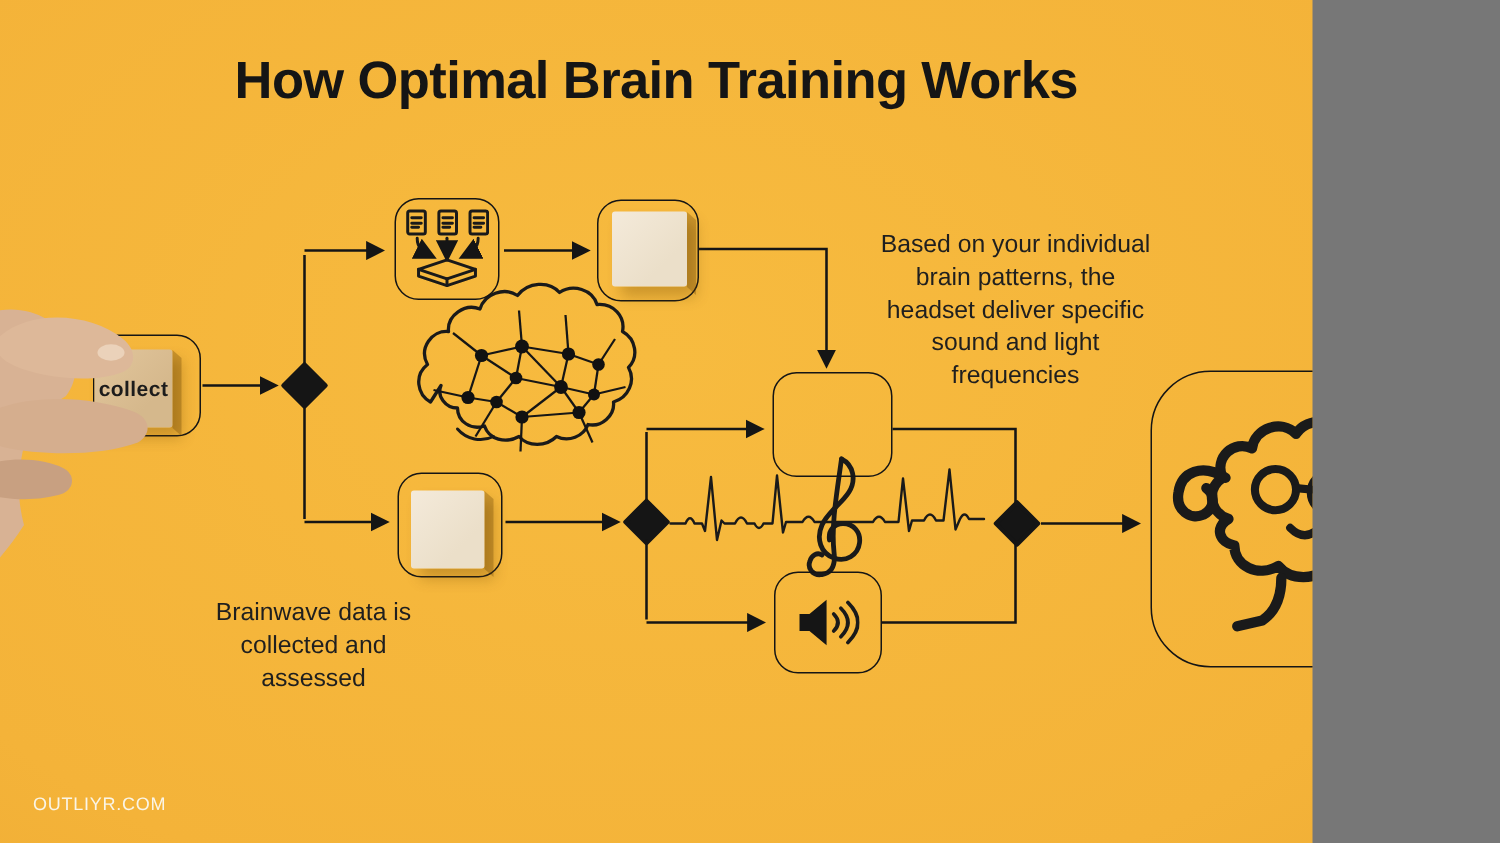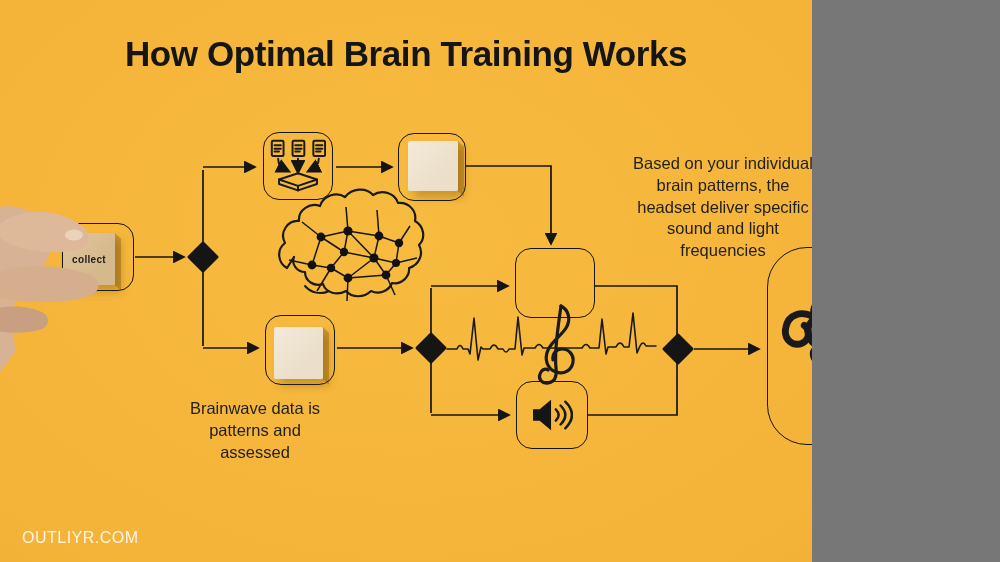--- a/index.html
+++ b/index.html
@@ -1,17 +1,17 @@
 <!DOCTYPE html>
 <html style="--bg: #F4B339; --bg-center: #F7BB3F; --bg-edge: #E8A52F; --ink: #151515; --wood: #D5B88C; --wood-light: #EBDFC9; --wood-connect: #E2CDA4; --skin: #D8B294; --watermark: #FBFBF6;"><head>
 <meta charset="utf-8">
 <style>
   html,body{margin:0;padding:0;background:#777;}
   .canvas{
-    position:relative;width:812px;height:562px;overflow:hidden;
+    position:relative;width:875px;height:562px;overflow:hidden;
     font-family:"Liberation Sans",sans-serif;
     background:radial-gradient(120% 125% at 50% 42%,
       var(--bg-center,#F7BB3F) 0%, var(--bg,#F4B339) 55%, var(--bg-edge,#E8A52F) 100%);
   }
   .title{
     position:absolute;left:0;right:0;top:34px;text-align:center;
     font-size:35px;font-weight:800;letter-spacing:-0.4px;color:var(--ink,#151515);
   }
   .svg-layer{position:absolute;left:0;top:0;z-index:1;}
   .node{
@@ -20,31 +20,31 @@
   }
   .block{
     position:absolute;z-index:3;display:flex;align-items:center;justify-content:center;
     border-radius:2px;box-shadow:6px 7px 9px rgba(110,70,0,.30);
   }
   .block::before{
     content:"";position:absolute;right:-6px;top:3px;width:6px;height:100%;
     background:rgba(90,55,0,.28);transform:skewY(42deg);
   }
   .block .block-label{
-    font-size:10px;font-weight:bold;color:#1c1c1c;letter-spacing:.3px;
+    font-size:14px;font-weight:bold;color:#1c1c1c;letter-spacing:.3px;
   }
   .wood{background:linear-gradient(135deg,#E2C69C 0%, var(--wood,#D5B88C) 70%);}
   .wood-light{background:linear-gradient(135deg,#F4EADA 0%, var(--wood-light,#EBDFC9) 70%);}
   .wood-connect{background:linear-gradient(135deg,#EDDCBB 0%, var(--wood-connect,#E2CDA4) 70%);}
   .caption{
     position:absolute;z-index:2;text-align:center;white-space:pre-line;
-    font-size:16.5px;line-height:1.32;color:#1f1f1f;font-weight:500;margin-left:46px;
+    font-size:16.5px;line-height:1.32;color:#1f1f1f;font-weight:500;
   }
   .watermark{
-    position:absolute;left:22px;top:529px;z-index:2;font-size:16px;
+    position:absolute;left:22px;top:529px;z-index:2;font-size:12px;
     letter-spacing:.5px;color:var(--watermark,#FBFBF6);opacity:.92;
   }
   .hand-wrap{position:absolute;left:-12px;top:192px;z-index:4;}
   svg .ink-line{stroke:var(--ink,#151515);stroke-width:1.7;fill:none;}
   svg .sketch{stroke:#1a1a1a;fill:none;stroke-linecap:round;stroke-linejoin:round;}
 </style>
 </head>
 <body>
 
 <div class="canvas">
@@ -205,21 +205,21 @@
     <svg width="130" height="200" viewBox="0 0 130 200">
       <path d="M0,18 C26,8 50,20 58,36 C64,48 64,62 56,72 L34,86 C24,112 22,136 28,158 C18,174 6,186 0,194 Z" fill="#D8B294"></path>
       <path d="M10,34 C30,14 72,16 94,34 C103,41 103,52 94,56 C74,64 40,60 22,52 C13,48 7,42 10,34 Z" fill="#DDB899"></path>
       <ellipse cx="86" cy="43" rx="9" ry="5.5" fill="#EBD2BA"></ellipse>
       <path d="M2,84 C30,70 72,72 100,82 C112,86 114,97 104,103 C80,112 40,112 14,106 C4,103 -2,93 2,84 Z" fill="#D5AE8E"></path>
       <path d="M2,118 C20,112 42,114 54,120 C62,124 62,133 54,137 C36,143 14,141 2,137 Z" fill="#C8A081"></path>
     </svg>
   </div>
 
   <div class="caption" style="left:99px;top:398px;width:220px;">Brainwave data is
-patterns and
+collected and
 assessed</div>
   <div class="caption" style="left:552px;top:153px;width:250px;">Based on your individual
 brain patterns, the
 headset deliver specific
 sound  and light
 frequencies</div>
 
   <div class="watermark">OUTLIYR.COM</div>
 
 </div>

